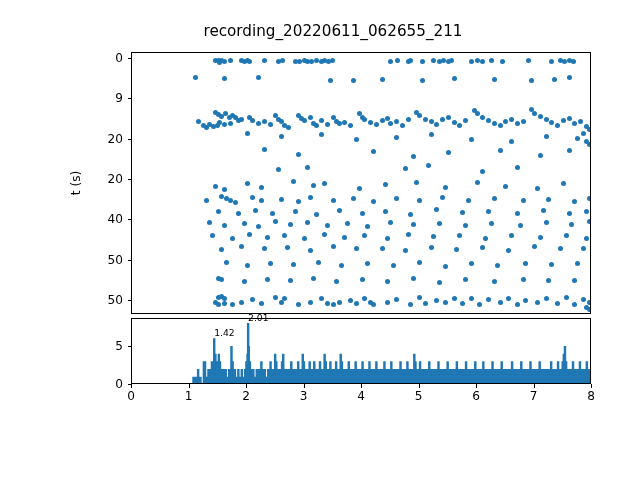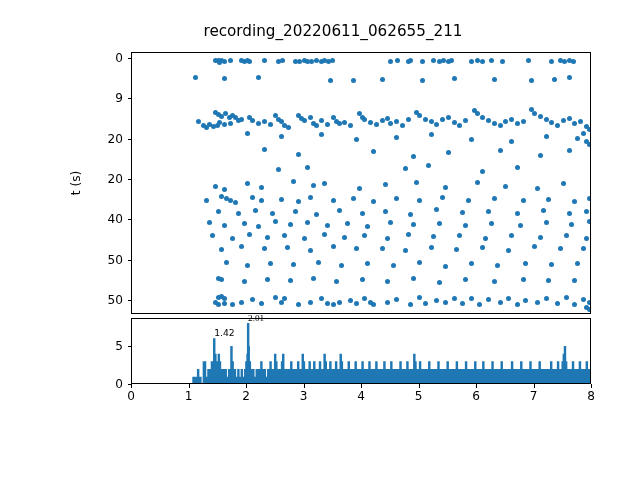--- a/index.html
+++ b/index.html
@@ -466,17 +466,17 @@
       <div class="ticklabel xlabelnum" style="left: 328px; width: 40px; top: 390px;">4</div>
       <div class="ticklabel xlabelnum" style="left: 385.5px; width: 40px; top: 390px;">5</div>
       <div class="ticklabel xlabelnum" style="left: 443px; width: 40px; top: 390px;">6</div>
       <div class="ticklabel xlabelnum" style="left: 500.5px; width: 40px; top: 390px;">7</div>
       <div class="ticklabel xlabelnum" style="left: 558px; width: 40px; top: 390px;">8</div>
       <div class="ticklabel ylabelnum" style="left: 70px; width: 40px; top: 378px;">0</div>
       <div class="ticklabel ylabelnum" style="left: 70px; width: 40px; top: 339.628px;">5</div>
     </div>
   <div id="hist-annotations">
       <div class="annot" style="left: 201.15px; top: 327.953px;">1.42</div>
-      <div class="annot" style="left: 235.075px; top: 312.605px; font-family: Liberation Serif, serif;">2.01</div>
+      <div class="annot" style="left: 235.075px; top: 312.605px;">2.01</div>
     </div>
 
 
 </div>
 
 </body></html>

